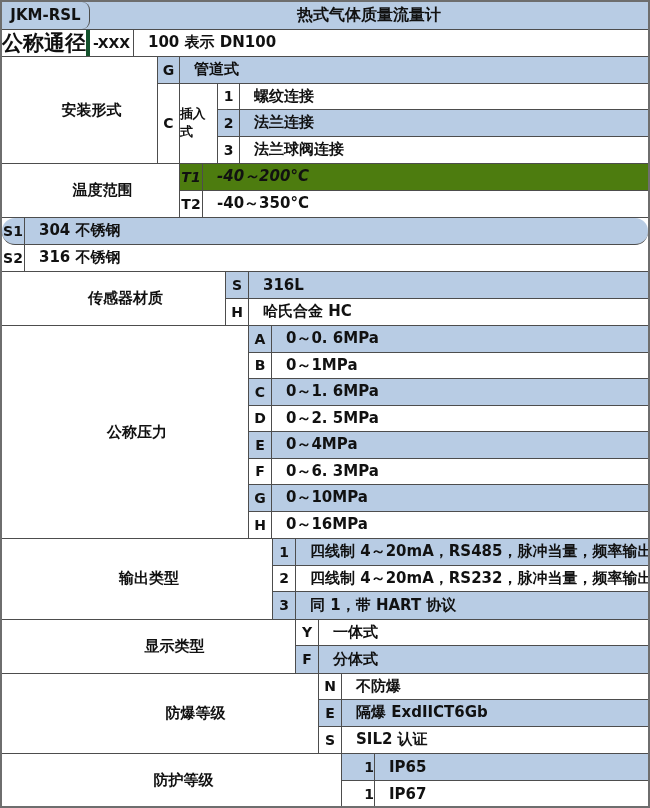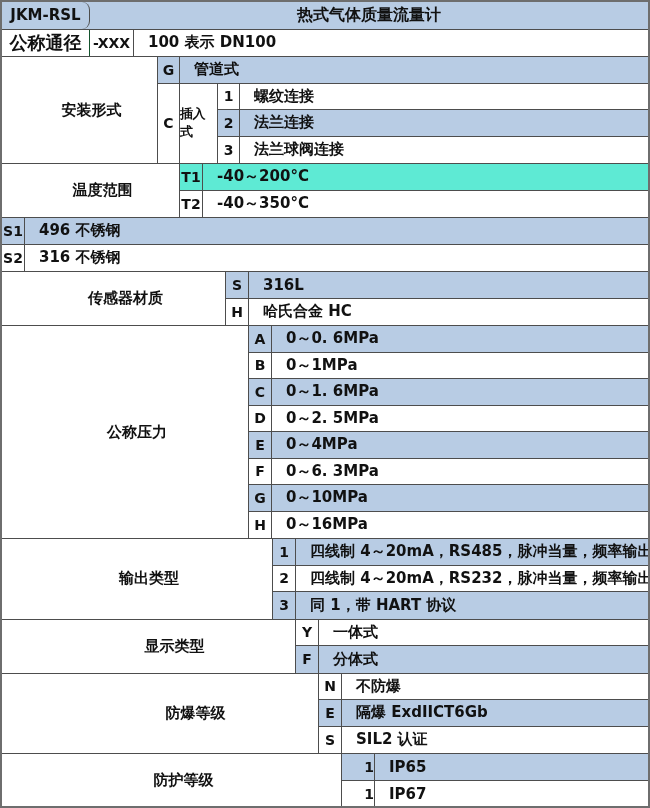--- a/index.html
+++ b/index.html
@@ -55,21 +55,21 @@
     flex:none;width:23px;
     justify-content:center;
     border-right:1px solid #4d4d4d;
     font-size:14px;
   }
   .value{flex:1;padding-left:14px;font-size:15px;}
   
   .model-cell{flex:none;width:88px;justify-content:center;border-right:1px solid #4d4d4d;font-size:15px;border-radius:8px;}
   .product-cell{flex:1;justify-content:center;font-size:16px;}
   
-  .dia-label{flex:none;width:88px;justify-content:center;border-right:1px solid #14532d;font-size:18px;}
+  .dia-label{flex:none;width:88px;justify-content:center;border-right:4px solid #14532d;font-size:21px;}
   .dia-code{flex:none;width:44px;justify-content:center;border-right:1px solid #4d4d4d;font-size:14px;}
   
   .sec-install .section-label{width:132px;}
   .sec-install .code{width:22px;}
   .ins-code{flex:none;width:22px;display:flex;align-items:center;justify-content:center;
     border-right:1px solid #4d4d4d;box-sizing:border-box;font-size:14px;}
   .ins-mid{flex:none;width:38px;display:flex;align-items:center;justify-content:center;
     border-right:1px solid #4d4d4d;box-sizing:border-box;font-size:13px;letter-spacing:-0.5px;}
   
   .s-temp  .section-label{width:154px;}
@@ -122,36 +122,36 @@
             <div class="cell value">法兰球阀连接</div>
           </div>
         </div>
       </div>
     </div>
   </div>
 
   <div class="section s-temp">
     <div class="section-label">温度范围</div>
     <div class="section-body">
-      <div class="row hl" style="background: #5eead4;">
+      <div class="row hl" style="background: #4d7c0f; font-style: italic;">
         <div class="cell code">T1</div>
         <div class="cell value">-40～200°C</div>
       </div>
       <div class="row">
         <div class="cell code">T2</div>
         <div class="cell value">-40～350°C</div>
       </div>
     </div>
   </div>
 
   <div class="section s-shell">
     <div class="section-body">
-      <div class="row hl" style="background: rgb(184, 204, 228);">
+      <div class="row hl" style="background: rgb(184, 204, 228); border-radius: 13px;">
         <div class="cell code">S1</div>
-        <div class="cell value">496 不锈钢</div>
+        <div class="cell value">304 不锈钢</div>
       </div>
       <div class="row">
         <div class="cell code">S2</div>
         <div class="cell value">316 不锈钢</div>
       </div>
     </div>
   </div>
 
   <div class="section s-sens">
     <div class="section-label">传感器材质</div>

